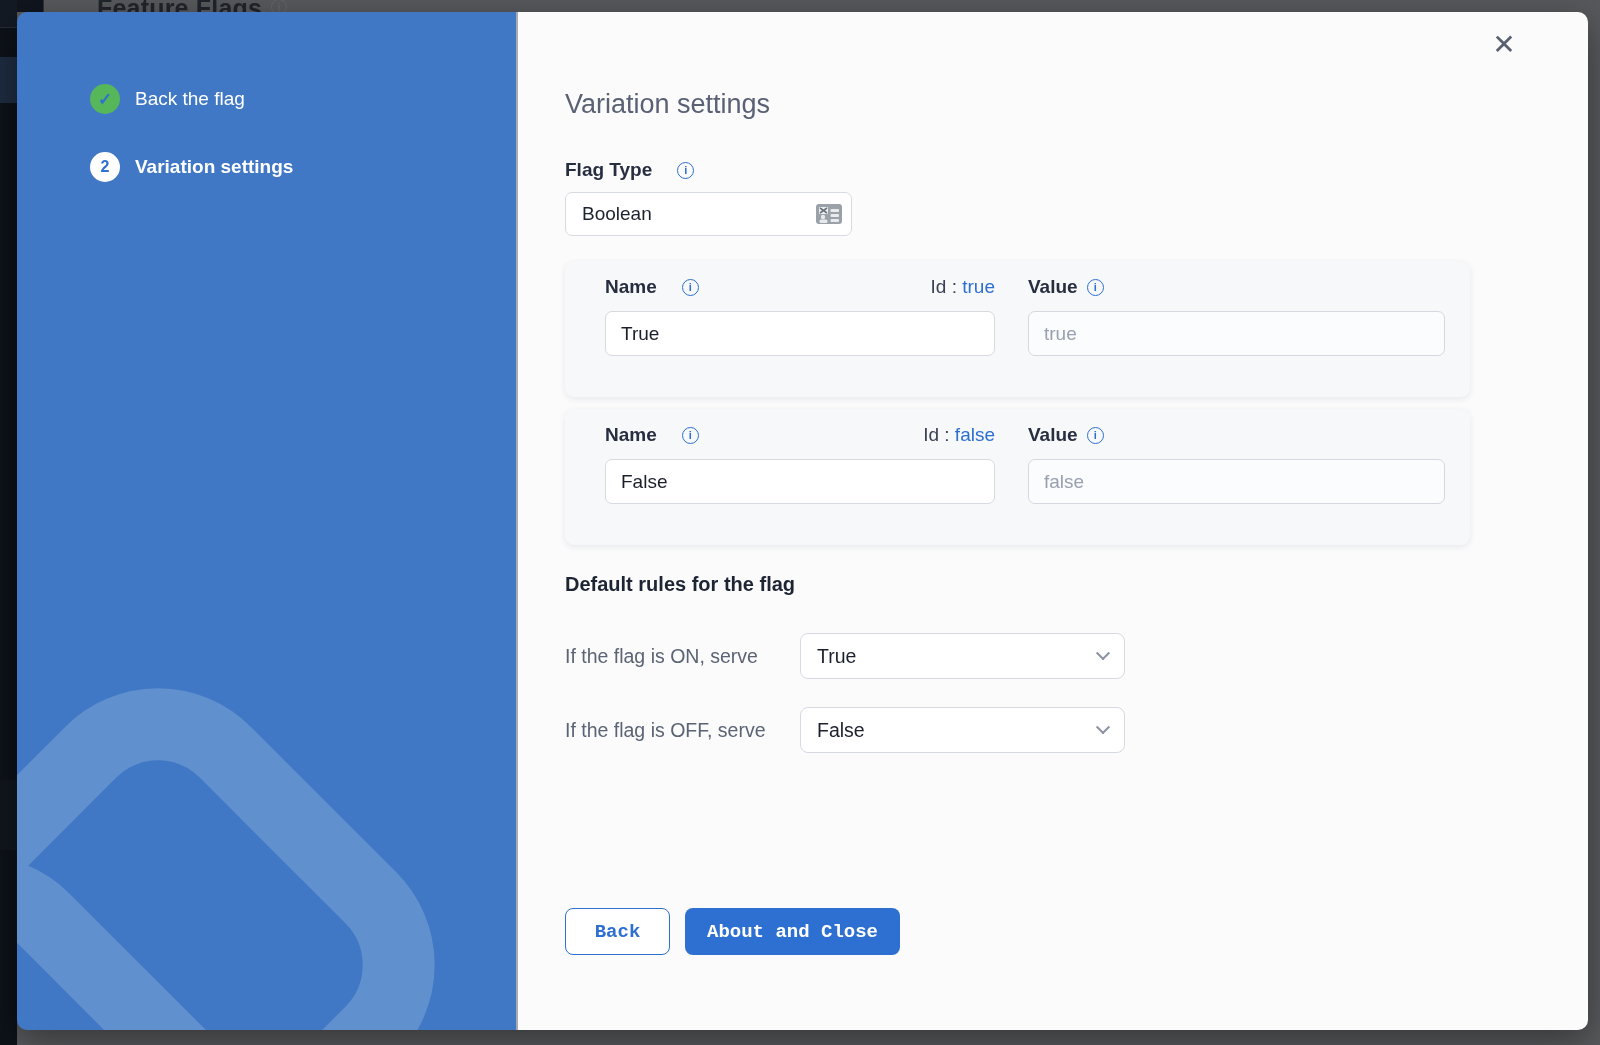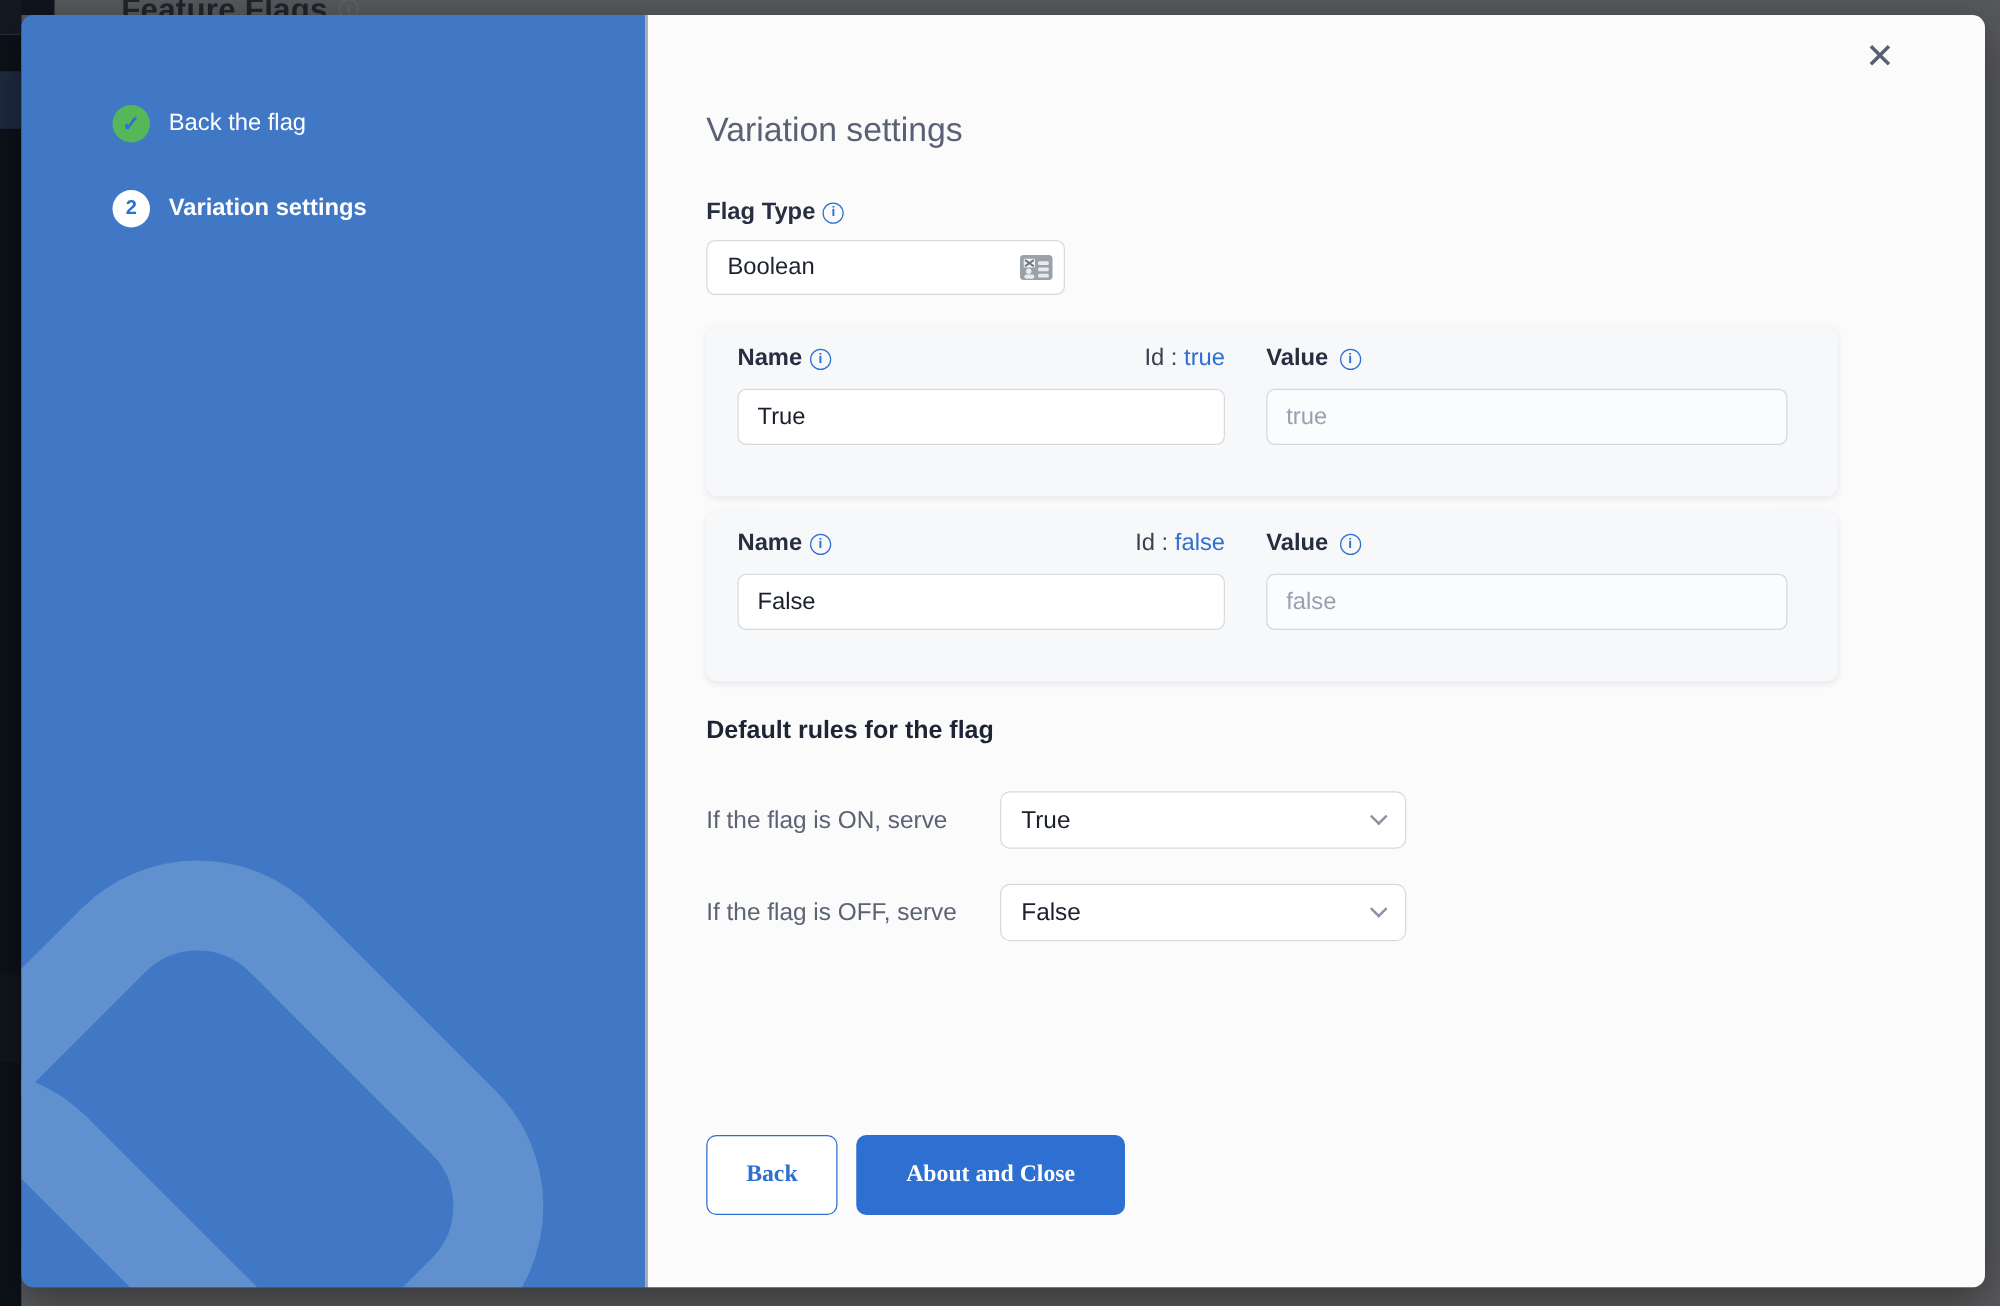--- a/index.html
+++ b/index.html
@@ -31,51 +31,51 @@
   .step-label { color:#ffffff; font-size:19px; }
   .step-label.done { font-weight:400; }
   .step-label.current { font-weight:700; }
 
   
   .panel { position:relative; flex:1; background:#fbfbfc; height:100%; }
   .close-btn { position:absolute; top:19px; right:70px; width:28px; height:28px; display:flex; align-items:center; justify-content:center; font-size:28px; color:#596070; cursor:pointer; line-height:1; }
   .content { padding:0 0 0 47px; }
   .panel-title { margin-top:76px; font-size:27px; line-height:32px; font-weight:500; color:#5a6175; }
 
-  .field-label-row { display:flex; align-items:center; gap:6px; }
+  .field-label-row { display:flex; align-items:center; gap:25px; }
   .flag-type-row { margin-top:39px; }
   .field-label { font-size:19px; font-weight:600; color:#272e40; }
   .info-icon { width:17px; height:17px; border:1.5px solid #2e6fd2; border-radius:50%; color:#2e6fd2; font-size:11px; font-weight:600; display:inline-flex; align-items:center; justify-content:center; flex:none; }
 
   .select-box { margin-top:11px; width:287px; height:44px; background:#ffffff; border:1px solid #d7dade; border-radius:7px; display:flex; align-items:center; padding:0 8px 0 16px; cursor:pointer; }
   .select-box .sel-text { flex:1; font-size:19px; color:#1c222e; }
 
   .var-card { margin-top:12px; width:905px; height:136px; background:#f7f8fa; border-radius:9px; box-shadow:0 2px 6px rgba(31,41,55,0.09); padding:14px 25px 0 25px; }
   .var-card.first { margin-top:25px; }
-  .var-cols { display:flex; gap:33px; }
+  .var-cols { display:flex; gap:33px;justify-content:flex-end; }
   .name-col { width:390px; flex:none; }
   .value-col { width:417px; flex:none; }
   .name-head { display:flex; align-items:center; justify-content:space-between; height:24px; }
   .value-head { display:flex; align-items:center; gap:9px; height:24px; }
   .id-text { font-size:19px; color:#3a4152; font-weight:500; }
   .id-link { color:#2e6fd2; font-weight:400; cursor:pointer; }
   .txt-input { margin-top:12px; width:100%; height:45px; border:1px solid #d7dade; border-radius:7px; background:#ffffff; font-family:"Liberation Sans",sans-serif; font-size:19px; color:#1a1f2b; padding:0 15px; outline:none; }
   .txt-input.value-input { background:#fbfcfe; border-color:#d5d8e0; }
   .txt-input.value-input::placeholder { color:#9aa0b0; }
 
   .default-heading { margin-top:28px; font-size:20px; font-weight:700; color:#1d2433; }
   .rule-row { display:flex; align-items:center; margin-top:37px; }
   .rule-row.off { margin-top:28px; }
   .rule-label { width:235px; flex:none; font-size:19.5px; color:#5b6374; }
   .rule-select { width:325px; height:46px; background:#ffffff; border:1px solid #d7d9e2; border-radius:8px; display:flex; align-items:center; padding:0 16px; cursor:pointer; }
   .rule-select .sel-text { flex:1; font-size:19.5px; color:#1b202c; }
   .chevron { width:10px; height:10px; border-right:2px solid #8d93a3; border-bottom:2px solid #8d93a3; transform:rotate(45deg) translate(-2px,-2px); flex:none; }
 
   .btn-row { margin-top:155px; display:flex; gap:15px; }
-  .btn { height:64px; border-radius:8px; display:flex; align-items:center; justify-content:center; font-size:19px; font-weight:700; cursor:pointer; font-family:Liberation Serif, serif; }
+  .btn { height:47px; border-radius:8px; display:flex; align-items:center; justify-content:center; font-size:19px; font-weight:700; cursor:pointer; font-family:Liberation Mono, monospace; }
   .btn-back { width:105px; background:#ffffff; border:1.5px solid #2e6fd2; color:#2e6fd2; }
   .btn-save { width:215px; background:#2e6fd2; border:none; color:#ffffff; }
 </style>
 </head>
 <body>
 
 <div class="bg-top-strip">
   <div class="bg-page-title">
     <span>Feature Flags</span>
     <span class="bg-info">i</span>

